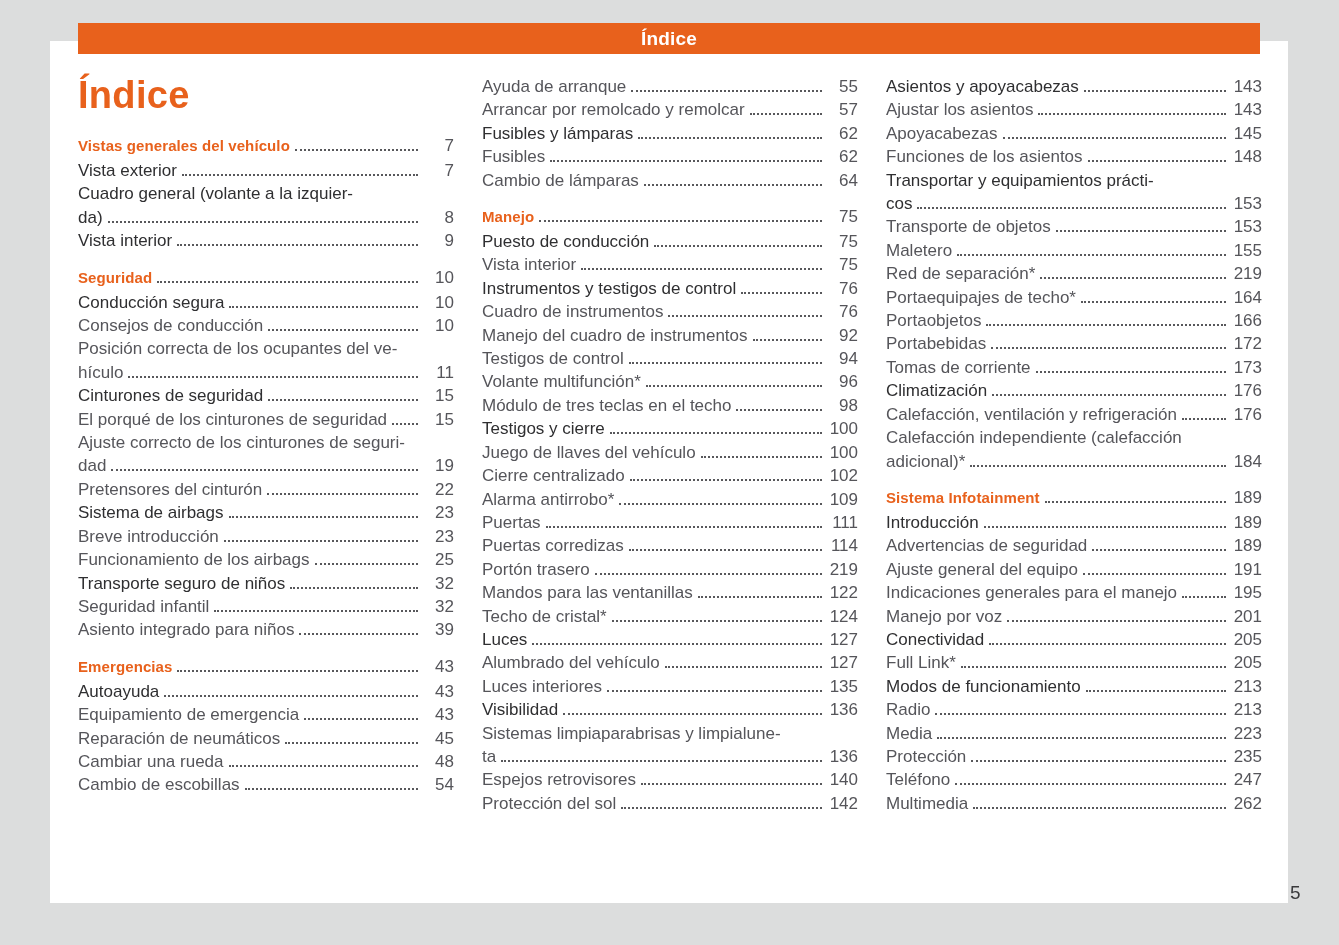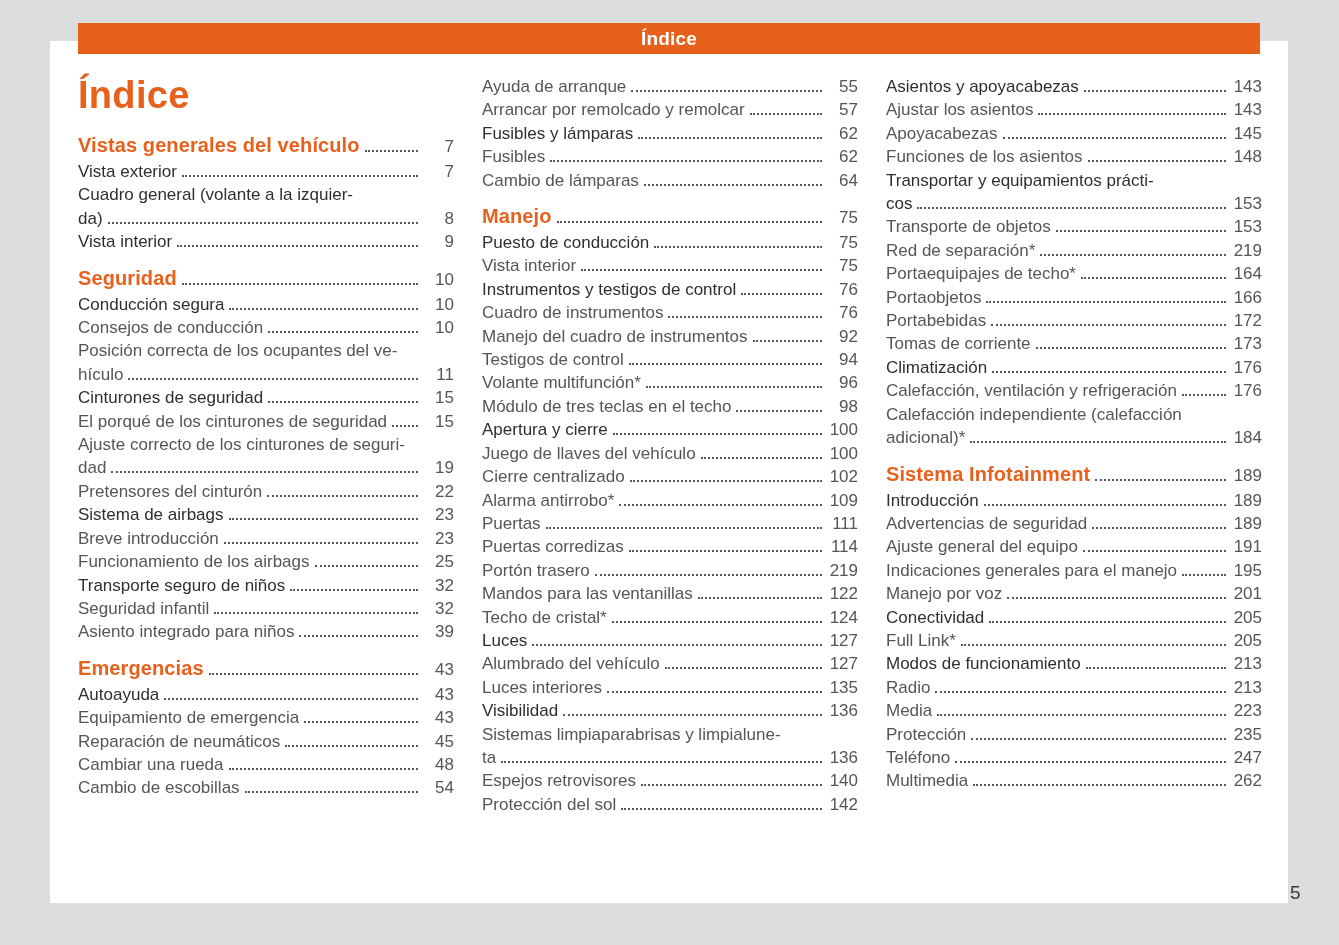--- a/index.html
+++ b/index.html
@@ -39,21 +39,21 @@
   }
   .row{
     display:flex;align-items:baseline;
     font-size:17px;line-height:23.4px;
     color:var(--text-normal,#55555a);
   }
   .row .t{white-space:nowrap;flex:0 1 auto;}
   .row.bold .t{font-weight:normal;color:var(--text-bold,#2f2f31);}
   .row.section{line-height:27px;margin-top:2px;}
   .row.section .t{
-    font-weight:bold;font-size:20px;
+    font-weight:bold;font-size:15px;
     color:var(--accent,#e8611c);
     letter-spacing:0.1px;
   }
   .row.gap{margin-top:11px;}
   .dots{
     flex:1 1 auto;min-width:6px;
     border-bottom:2.4px dotted var(--dots,#58585b);
     margin:0 4px 2px 5px;
     align-self:baseline;
   }
@@ -277,21 +277,21 @@
           <span class="t">Volante multifunción*</span>
           <span class="dots"></span>
           <span class="num">96</span>
         </div>
         <div class="row normal">
           <span class="t">Módulo de tres teclas en el techo</span>
           <span class="dots"></span>
           <span class="num">98</span>
         </div>
         <div class="row bold">
-          <span class="t">Apertura y cierre</span>
+          <span class="t">Testigos y cierre</span>
           <span class="dots"></span>
           <span class="num">100</span>
         </div>
         <div class="row normal">
           <span class="t">Juego de llaves del vehículo</span>
           <span class="dots"></span>
           <span class="num">100</span>
         </div>
         <div class="row normal">
           <span class="t">Cierre centralizado</span>
@@ -395,20 +395,25 @@
         </div>
         <div class="row bold">
           <span class="t">cos</span>
           <span class="dots"></span>
           <span class="num">153</span>
         </div>
         <div class="row normal">
           <span class="t">Transporte de objetos</span>
           <span class="dots"></span>
           <span class="num">153</span>
+        </div>
+        <div class="row normal">
+          <span class="t">Maletero</span>
+          <span class="dots"></span>
+          <span class="num">155</span>
         </div>
         <div class="row normal">
           <span class="t">Red de separación*</span>
           <span class="dots"></span>
           <span class="num">219</span>
         </div>
         <div class="row normal">
           <span class="t">Portaequipajes de techo*</span>
           <span class="dots"></span>
           <span class="num">164</span>

